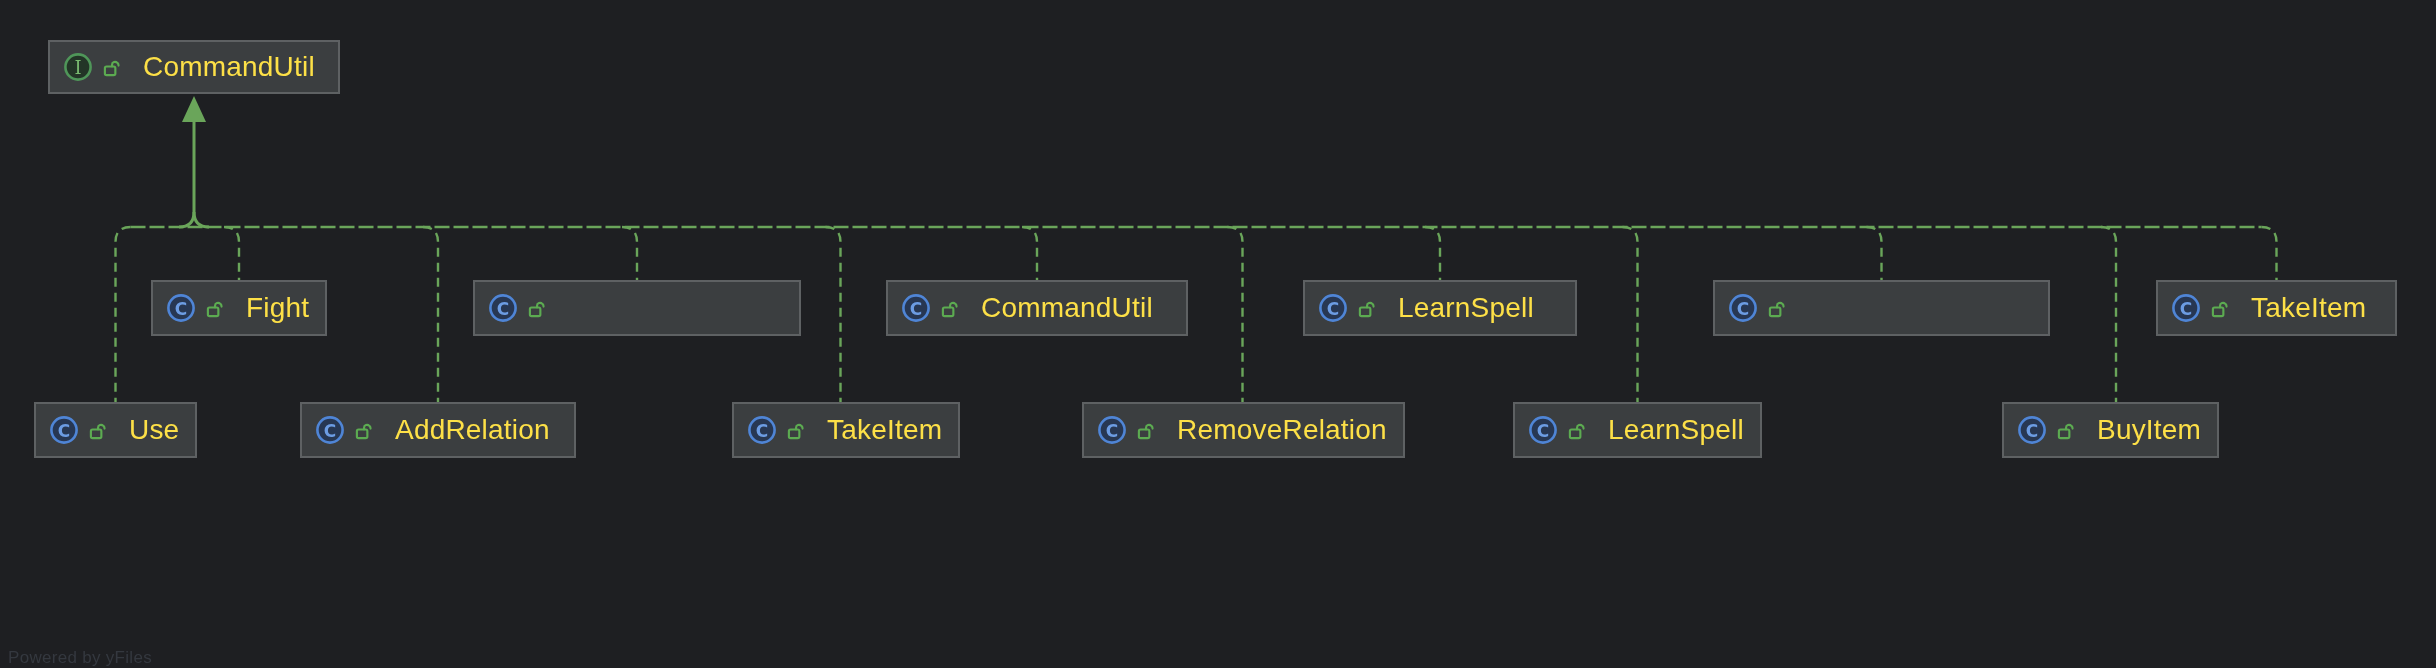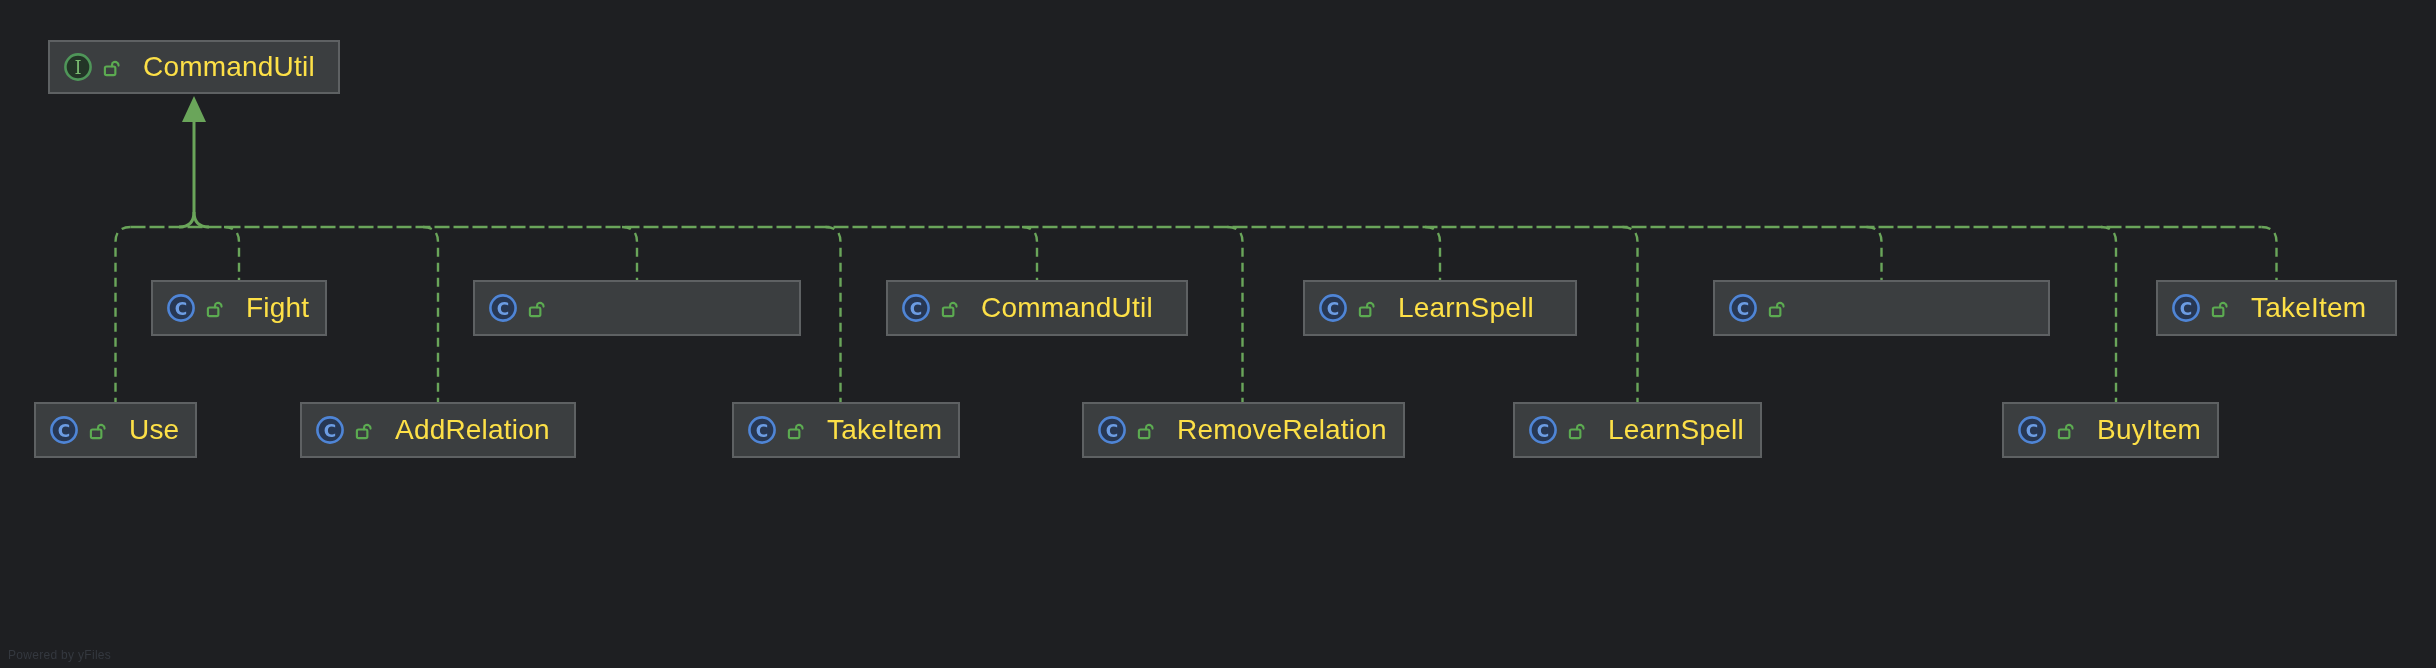--- a/index.html
+++ b/index.html
@@ -10,21 +10,21 @@
   #edges{position:absolute;left:0;top:0;pointer-events:none;}
   .node{
     position:absolute;box-sizing:border-box;height:56px;
     background:#3B3E40;border:2px solid #5E6163;
     display:flex;align-items:center;padding:0 16px 0 13px;white-space:nowrap;
   }
   .node .type-icon{width:30px;height:30px;flex:0 0 auto;}
   .node .lock-icon{width:19px;height:19px;margin-left:10px;flex:0 0 auto;}
   .node .label{margin-left:21px;font-size:28px;color:#fde047;letter-spacing:0.2px;}
   #watermark{
-    position:absolute;left:8px;top:648px;font-size:12px;color:#34383F;
+    position:absolute;left:8px;top:648px;font-size:17px;color:#34383F;
     letter-spacing:0.3px;
   }
 </style>
 </head>
 <body>
 
 <div id="canvas">
   <svg id="edges" width="2436" height="668" viewBox="0 0 2436 668">
       <path d="M 130.5 227 H 2261.5" fill="none" stroke="#6AA55A" stroke-width="2.7" stroke-dasharray="15 4"></path>
       <path d="M 130.5 227 Q 115.5 227 115.5 242 V 402" fill="none" stroke="#6AA55A" stroke-width="2.4" stroke-dasharray="9 6"></path>

